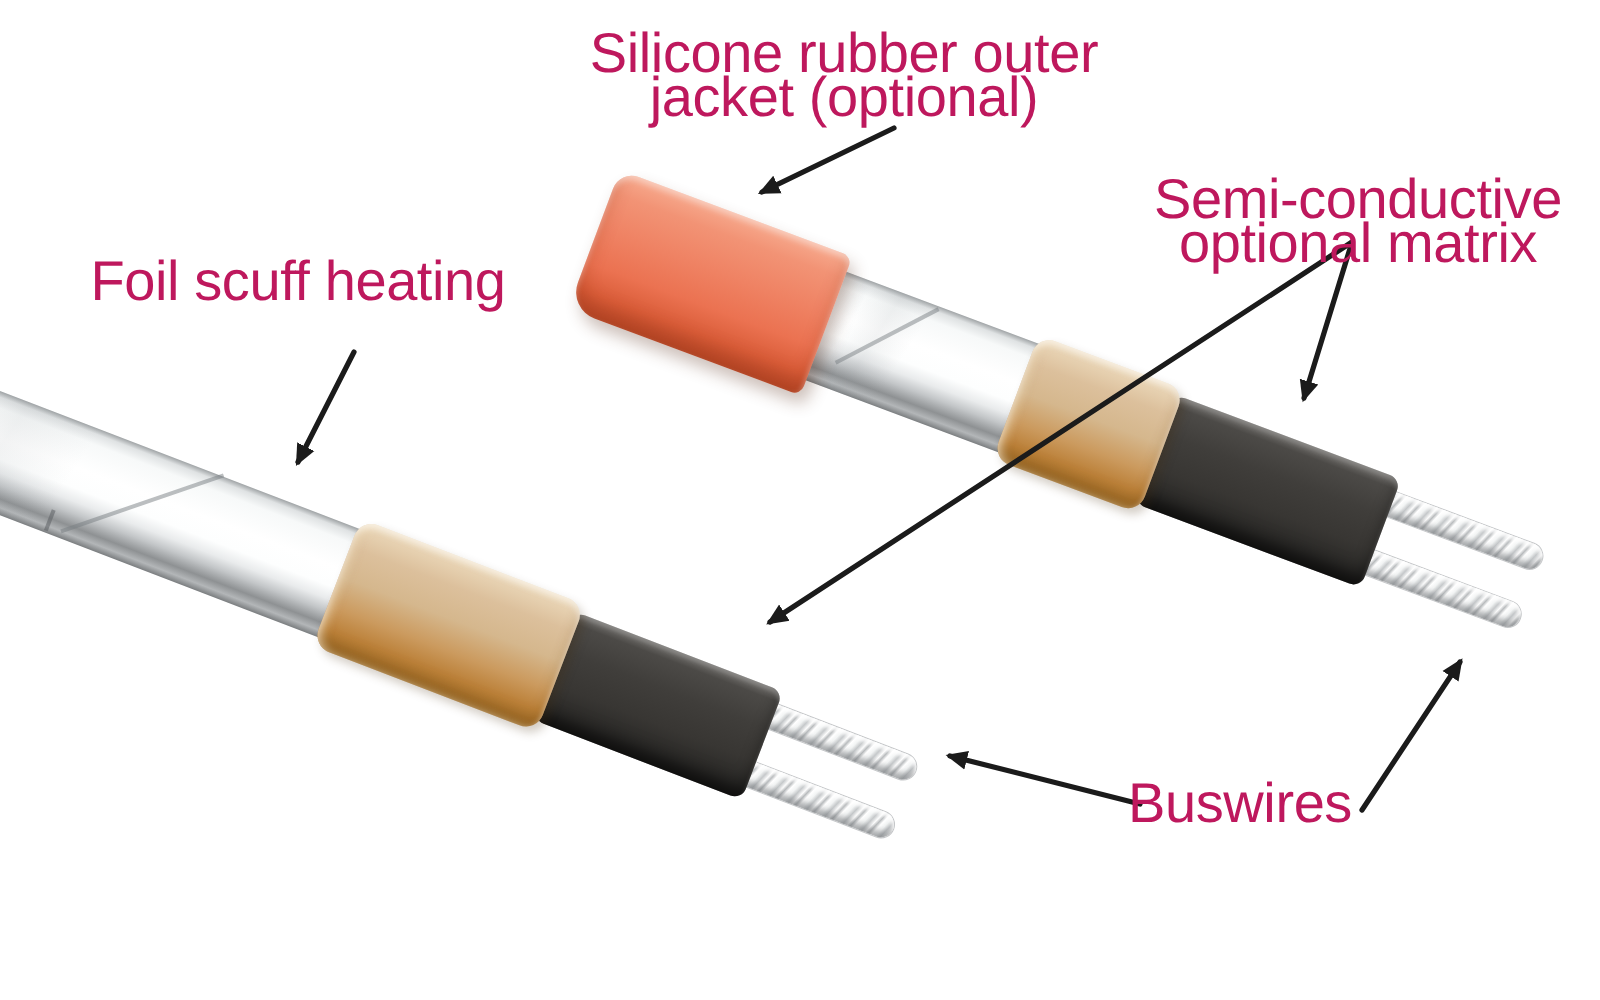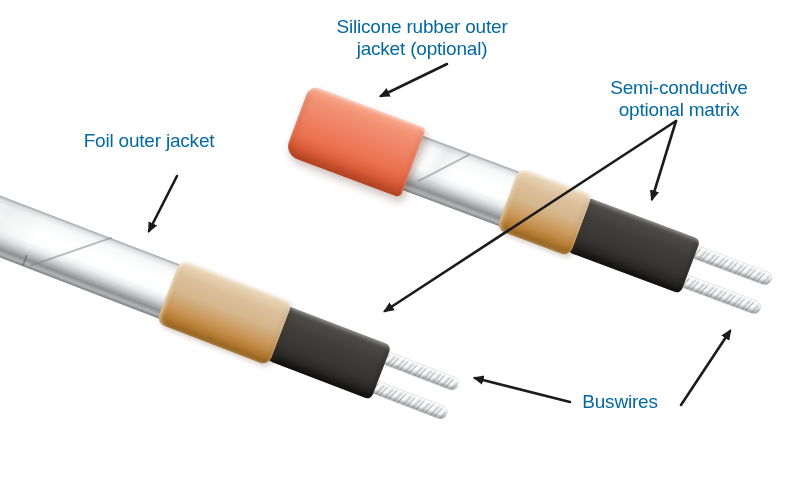--- a/index.html
+++ b/index.html
@@ -7,22 +7,22 @@
 
   .canvas {
     position:relative; width:800px; height:500px; background:#ffffff;
     font-family:"Liberation Sans", sans-serif;
   }
 
   
   .label {
     position:absolute; transform:translateX(-50%);
     text-align:center; white-space:nowrap;
-    font-size:19px; line-height:22px; letter-spacing:-0.2px;
-    color:#0369a1; z-index:20;
+    font-size:28px; line-height:22px; letter-spacing:-0.2px;
+    color:#be185d; z-index:20;
   }
 
   
   svg.arrows { position:absolute; left:0; top:0; z-index:15; pointer-events:none; }
 
   
   .cable { position:absolute; display:flex; align-items:center; z-index:1; }
   .cable .seg { position:relative; flex:0 0 auto; }
 
   .cable-left  { left:-60px; top:166px; height:70px; transform:rotate(21deg);   transform-origin:0 0; }
@@ -139,26 +139,26 @@
     <line x1="676" y1="121" x2="652" y2="199" stroke="#1b1b1b" stroke-width="2.6" stroke-linecap="round" marker-end="url(#ah)"></line>
     <line x1="570" y1="402" x2="475" y2="378" stroke="#1b1b1b" stroke-width="2.6" stroke-linecap="round" marker-end="url(#ah)"></line>
     <line x1="681" y1="405" x2="730" y2="331" stroke="#1b1b1b" stroke-width="2.6" stroke-linecap="round" marker-end="url(#ah)"></line>
   </svg>
 
   <div class="label" style="left:422px; top:16px;">
     <div>Silicone rubber outer</div>
     <div>jacket (optional)</div>
   </div>
 
-  <div class="label" style="left:679px; top:77px;">
+  <div class="label" style="left:679px; top:89px;">
     <div>Semi-conductive</div>
     <div>optional matrix</div>
   </div>
 
   <div class="label" style="left:149px; top:130px;">
-    <div>Foil outer jacket</div>
+    <div>Foil scuff heating</div>
   </div>
 
   <div class="label" style="left:620px; top:391px;">
     <div>Buswires</div>
   </div>
 
 </div>
 
 </body></html>

